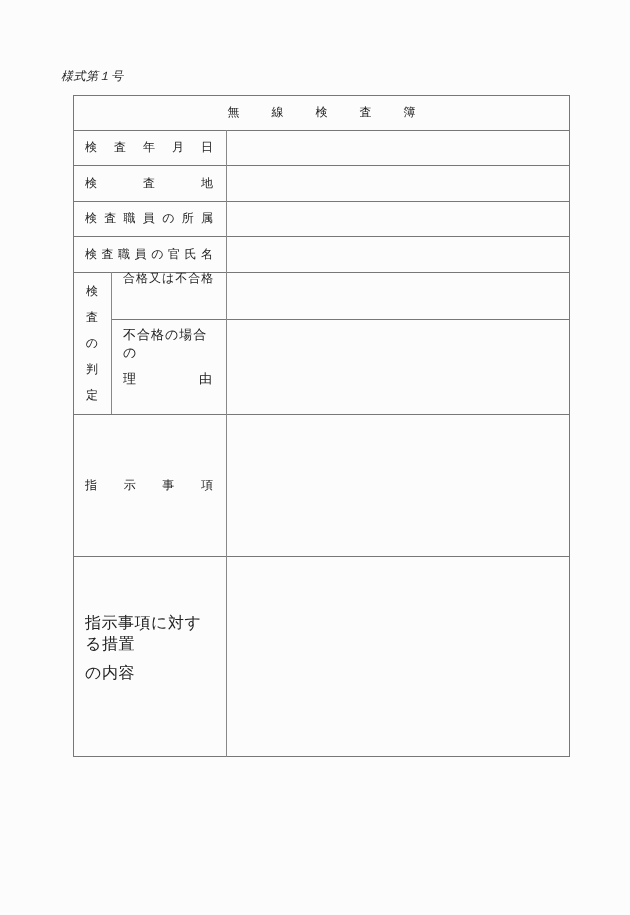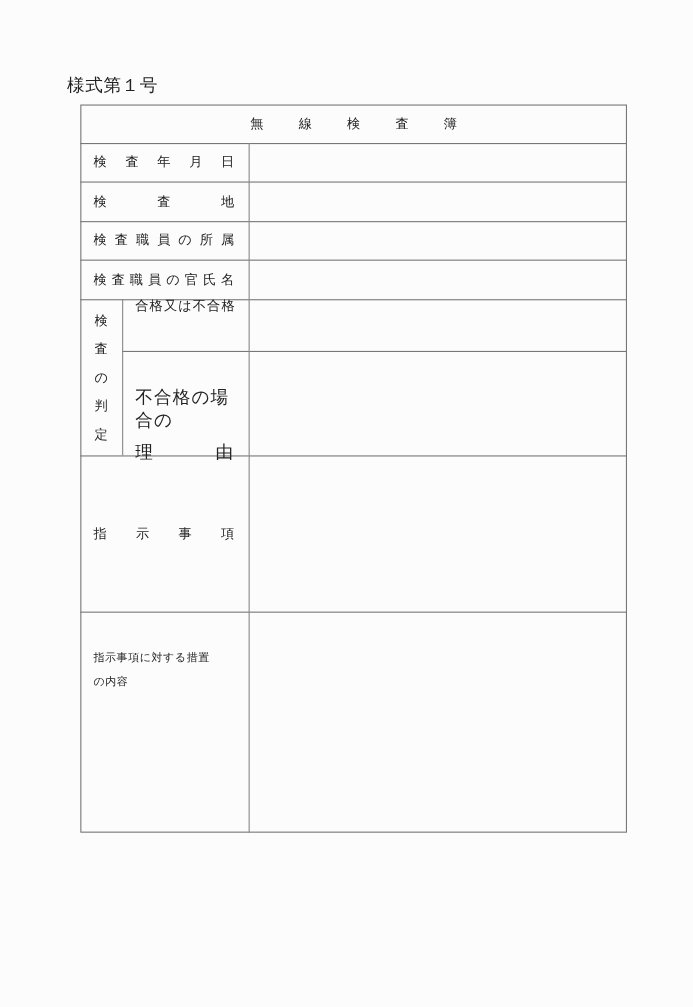--- a/index.html
+++ b/index.html
@@ -1,21 +1,21 @@
 <!DOCTYPE html>
 <html><head>
   <meta charset="utf-8">
   <style>
     html, body { margin: 0; padding: 0; }
     body {
       width: 630px; height: 915px; background: #fcfcfc; position: relative;
       font-family: "DejaVu Serif", "Liberation Serif", serif; color: #222;
       overflow: hidden;
     }
-    .form-no { position: absolute; left: 61px; top: 68px; font-size: 16px; letter-spacing: 0.5px; }
+    .form-no { position: absolute; left: 61px; top: 68px; font-size: 12px; letter-spacing: 0.5px; font-style: italic; }
     .frame {
       position: absolute; left: 73px; top: 95px; width: 497px; height: 662px;
       border: 1px solid #777; box-sizing: border-box;
     }
     .hline { position: absolute; height: 1px; background: #777; }
     .vline { position: absolute; width: 1px; background: #888; }
     .title {
       position: absolute; left: 73px; top: 95px; width: 497px; height: 35px;
       display: flex; align-items: center; justify-content: center; font-size: 12px;
     }
@@ -100,34 +100,34 @@
 <div class="vert">
   <span>検</span>
   <span>査</span>
   <span>の</span>
   <span>判</span>
   <span>定</span>
 </div>
 <div class="label" style="left:123px;top:255px;width:92px;height:47px;letter-spacing:1px">合格又は不合格</div>
 <div class="cell" style="left:227px;top:273px;width:342px;height:46px"></div>
 
-<div style="position:absolute;left:123px;top:351px;width:92px;font-size:16px;letter-spacing:1px">
+<div style="position:absolute;left:123px;top:326px;width:92px;font-size:13px;letter-spacing:1px">
   <div>不合格の場合の</div>
   <div style="display:flex;justify-content:space-between;margin-top:8px;padding-right:2px">
     <span>理</span>
       <span>由</span>
   </div>
 </div>
 <div class="cell" style="left:227px;top:320px;width:342px;height:94px"></div>
 
 <div class="label" style="left:85px;top:414px;width:128px;height:142px">
   <span>指</span>
     <span>示</span>
     <span>事</span>
     <span>項</span>
 </div>
 <div class="cell" style="left:227px;top:415px;width:342px;height:141px"></div>
 
-<div style="position:absolute;left:85px;top:591px;width:132px;font-size:10px;letter-spacing:0.5px">
+<div style="position:absolute;left:85px;top:613px;width:132px;font-size:16px;letter-spacing:0.5px">
   <div>指示事項に対する措置</div>
   <div style="margin-top:8px">の内容</div>
 </div>
 <div class="cell" style="left:227px;top:557px;width:342px;height:199px"></div>
 
 </body></html>

